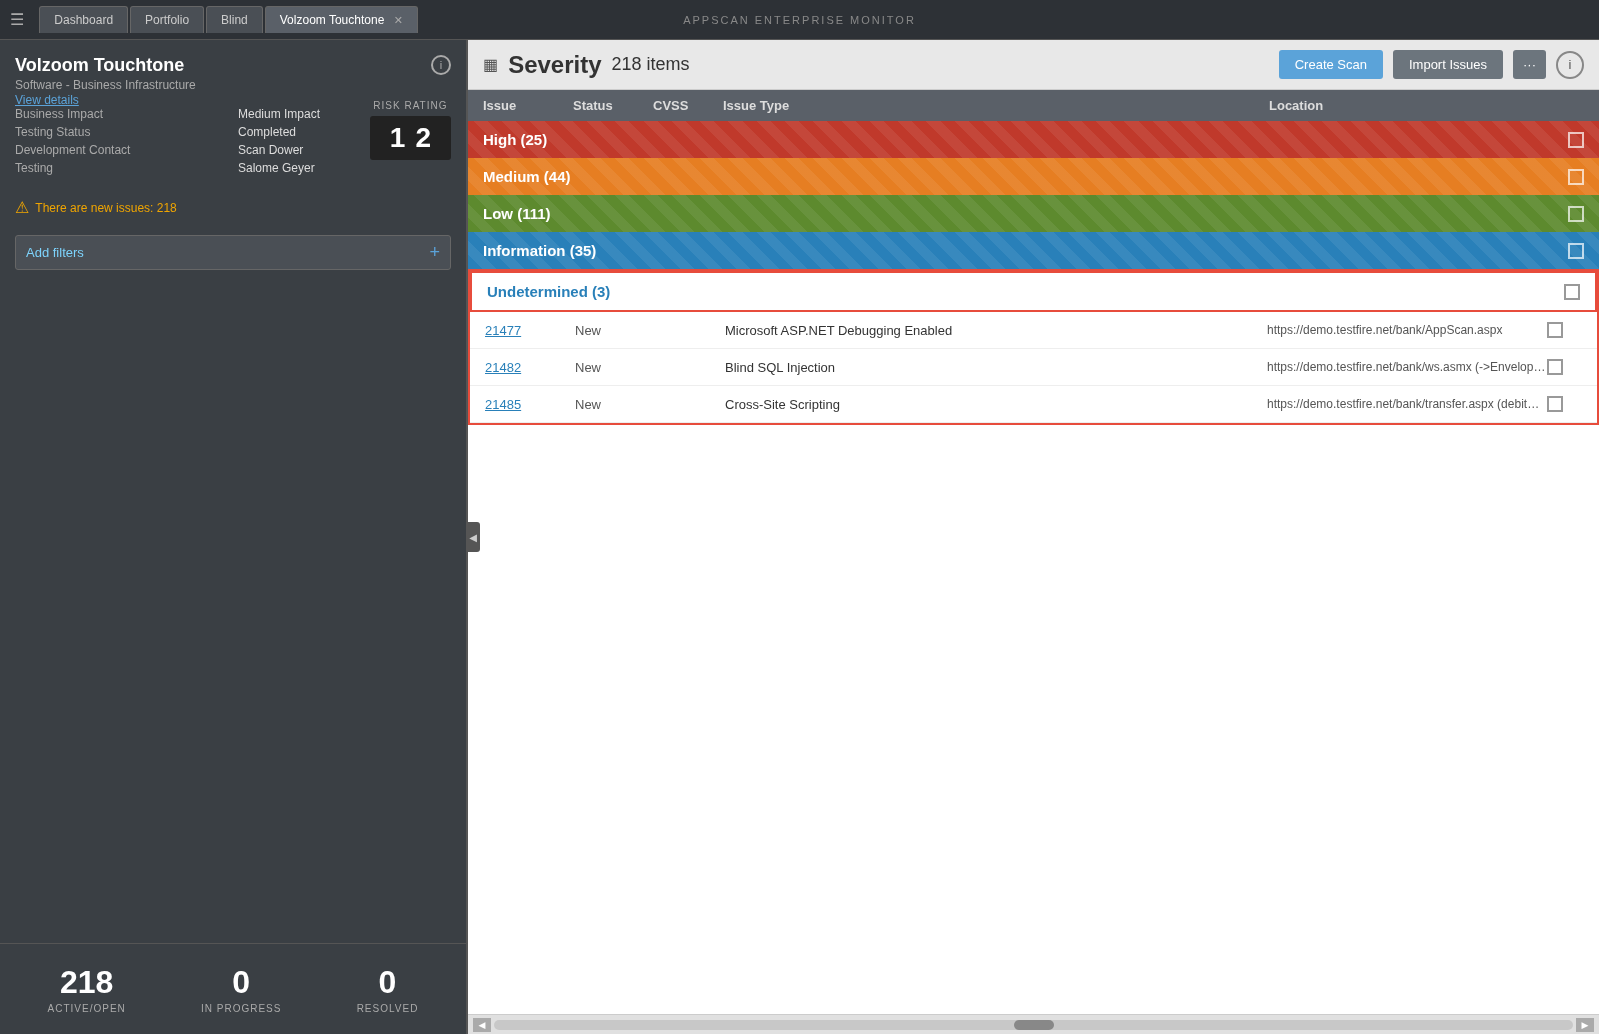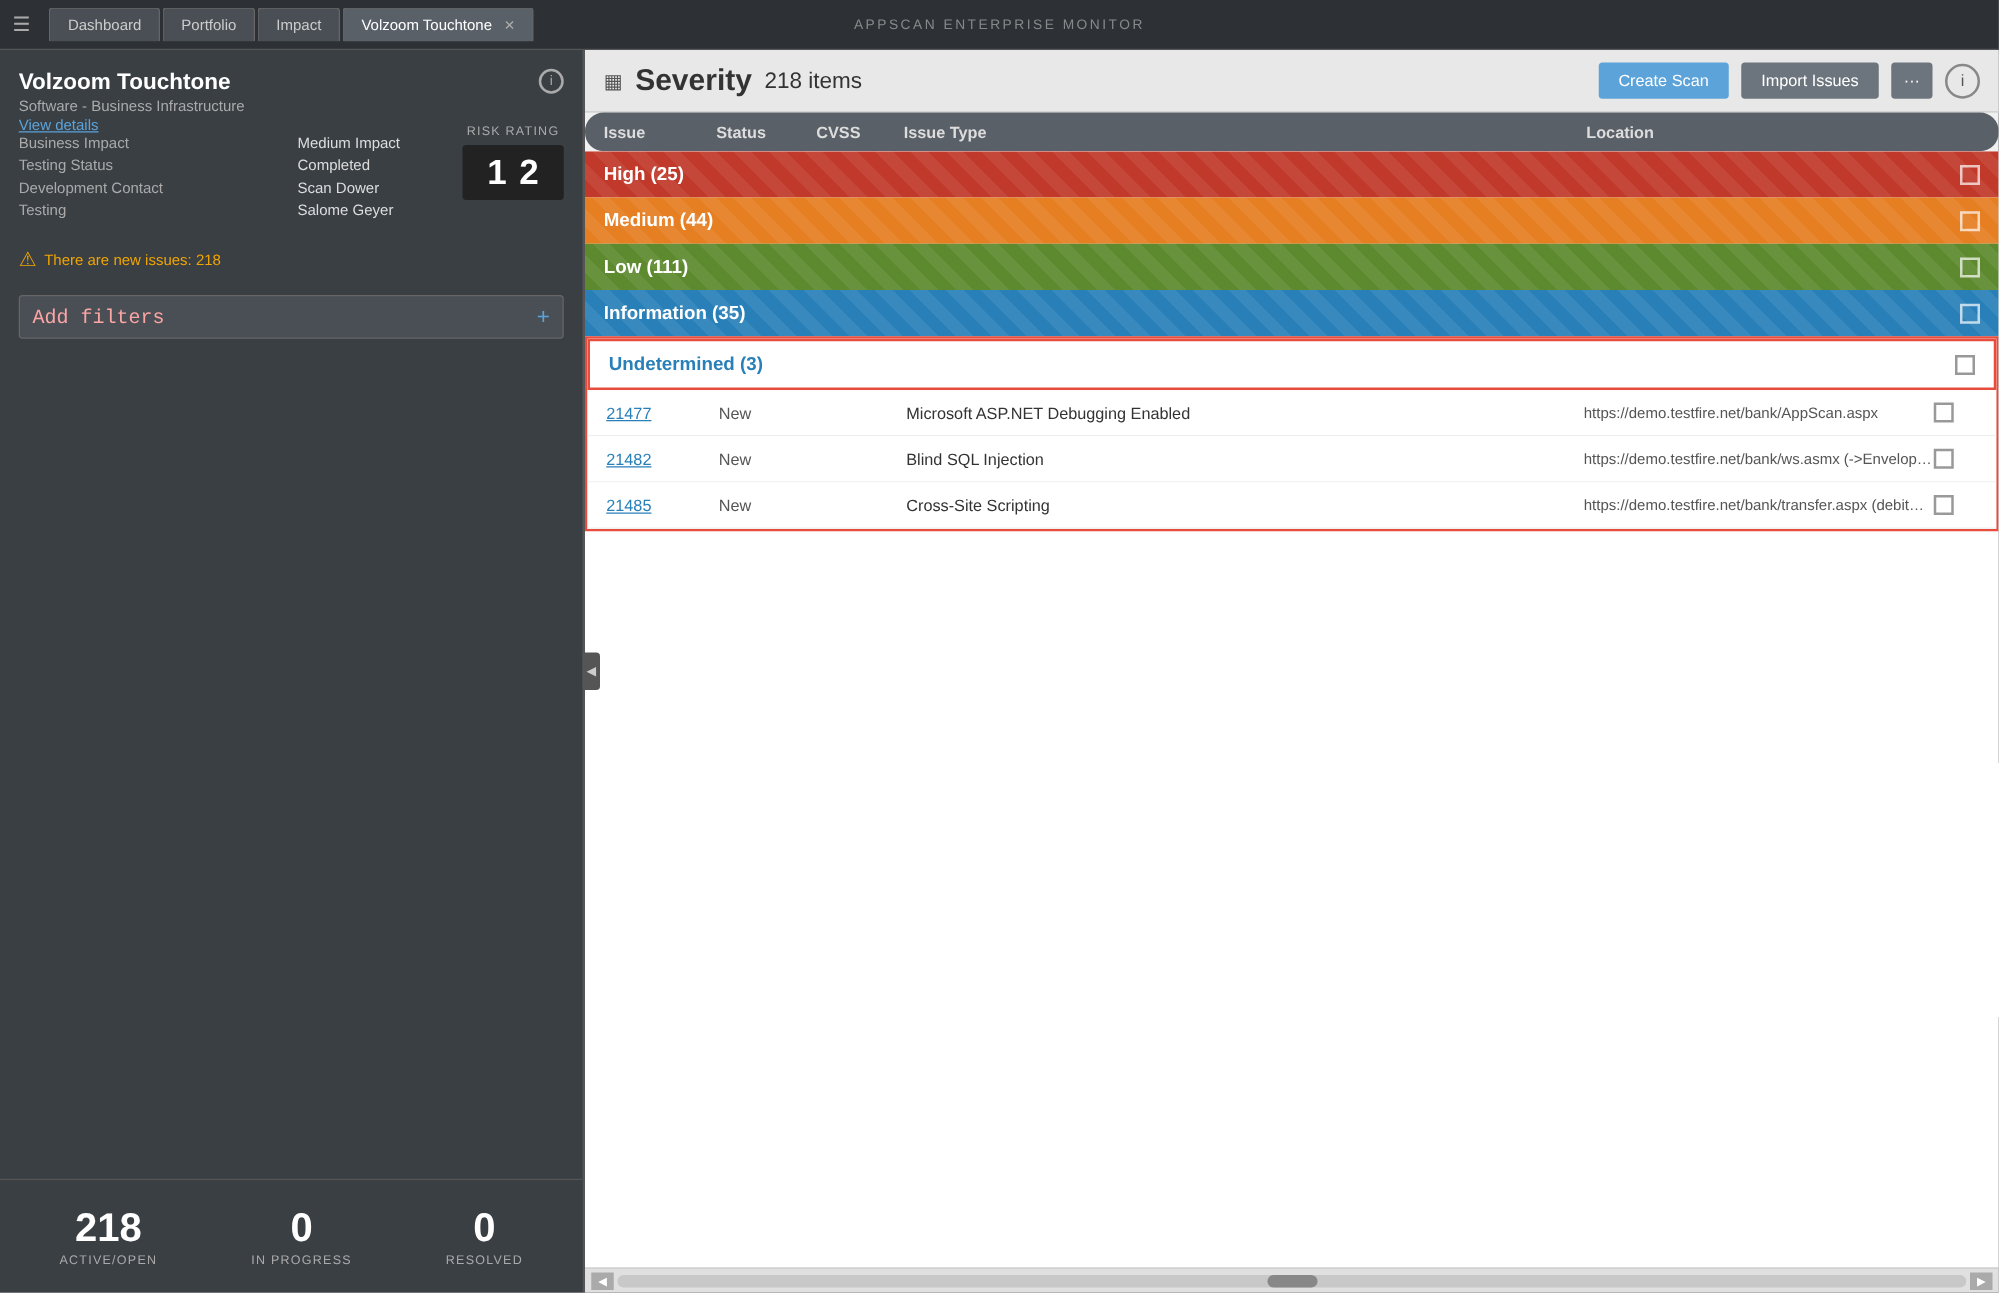--- a/index.html
+++ b/index.html
@@ -126,21 +126,21 @@
     .filter-bar {
       display: flex;
       align-items: center;
       background: #4a4f55;
       border: 1px solid #666;
       border-radius: 3px;
       padding: 6px 10px;
       margin-top: 10px;
       justify-content: space-between;
     }
-    .filter-text { color: #fca5a5; font-size: 16px; font-family: Liberation Mono, monospace; }
+    .filter-text { color: #7dd3fc; font-size: 13px; }
     .filter-plus { color: #5ba3d9; font-size: 18px; cursor: pointer; }
 
     
     .collapse-arrow {
       position: absolute;
       right: -14px;
       top: 50%;
       transform: translateY(-50%);
       background: #555;
       color: #ccc;
@@ -234,21 +234,20 @@
 
     
     .table-header {
       background: #5a6068;
       color: #ddd;
       display: grid;
       grid-template-columns: 90px 80px 70px 1fr 280px 35px;
       padding: 8px 15px;
       font-size: 13px;
       font-weight: bold;
-      border-radius: 15px;
     }
 
     
     .issues-body {
       flex: 1;
       overflow-y: auto;
       background: #fff;
     }
     .severity-row {
       display: flex;
@@ -357,21 +356,21 @@
 <div class="top-bar">
   <span class="hamburger">☰</span>
   <div class="tabs">
     <div class="tab">
       <span>Dashboard</span>
     </div>
     <div class="tab">
       <span>Portfolio</span>
     </div>
     <div class="tab">
-      <span>Impact</span>
+      <span>Blind</span>
     </div>
     <div class="tab active">
       <span>Volzoom Touchtone</span>
       <span class="close-btn">✕</span>
     </div>
   </div>
   <span class="app-title">APPSCAN ENTERPRISE MONITOR</span>
 </div>
 
 <div class="main-layout">

